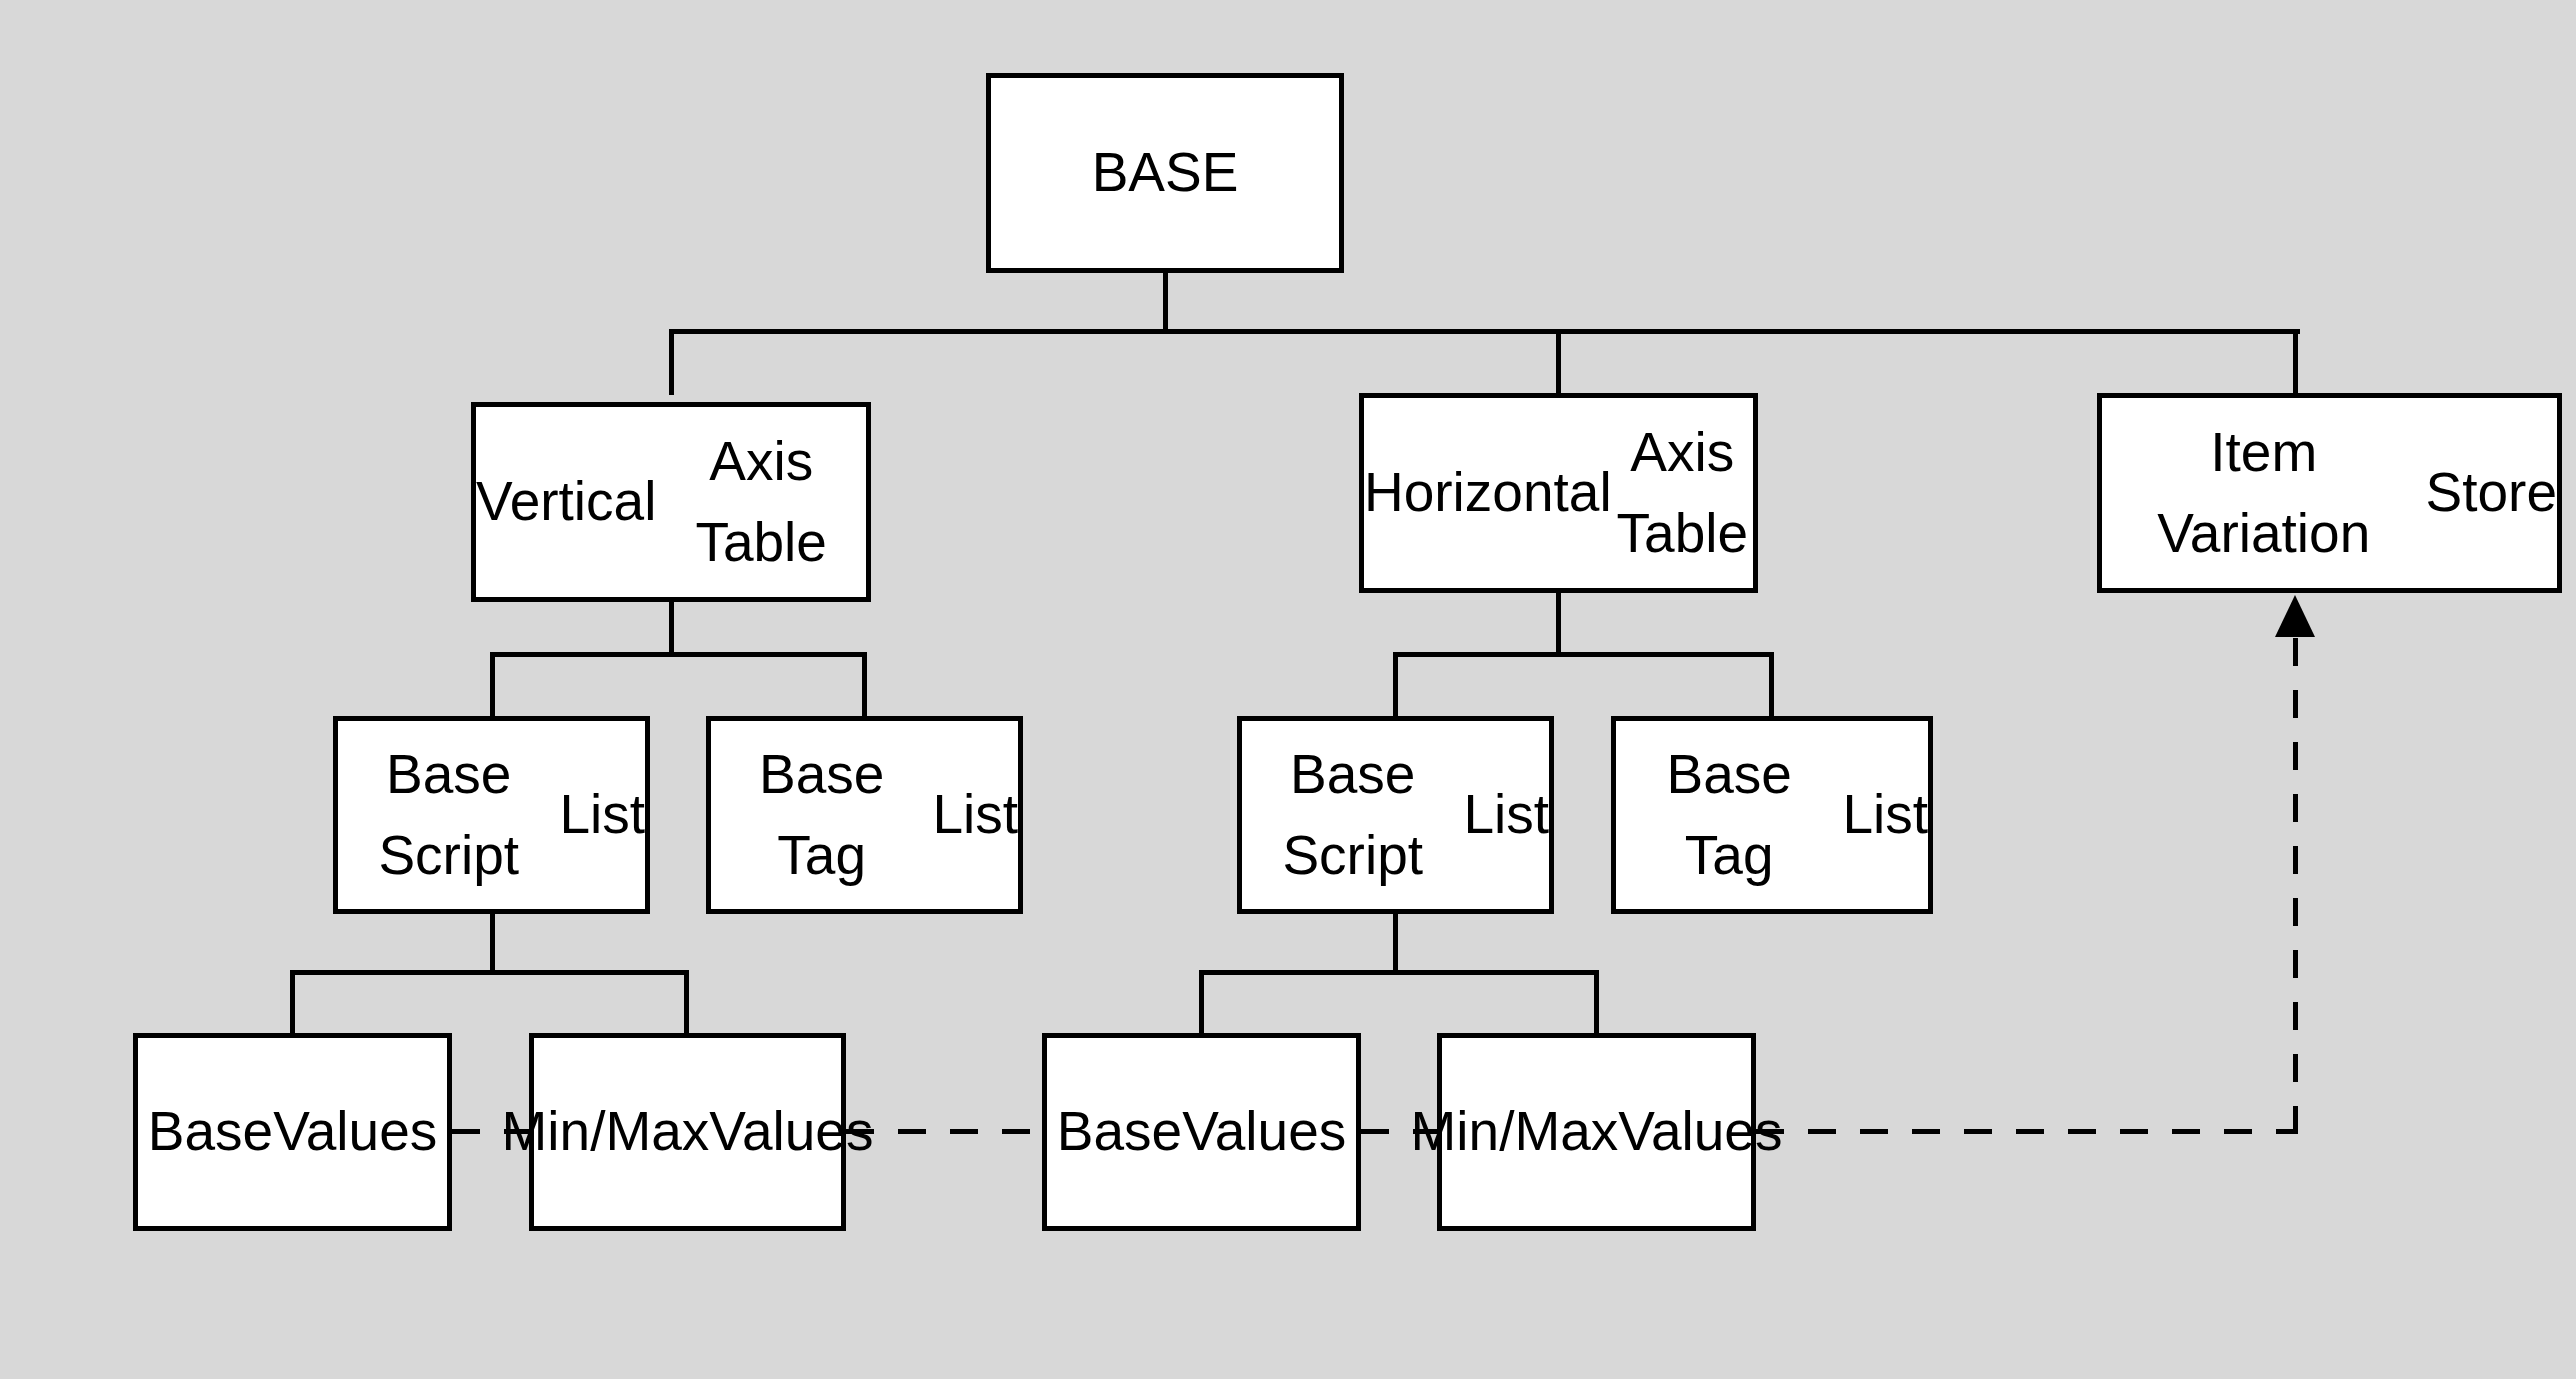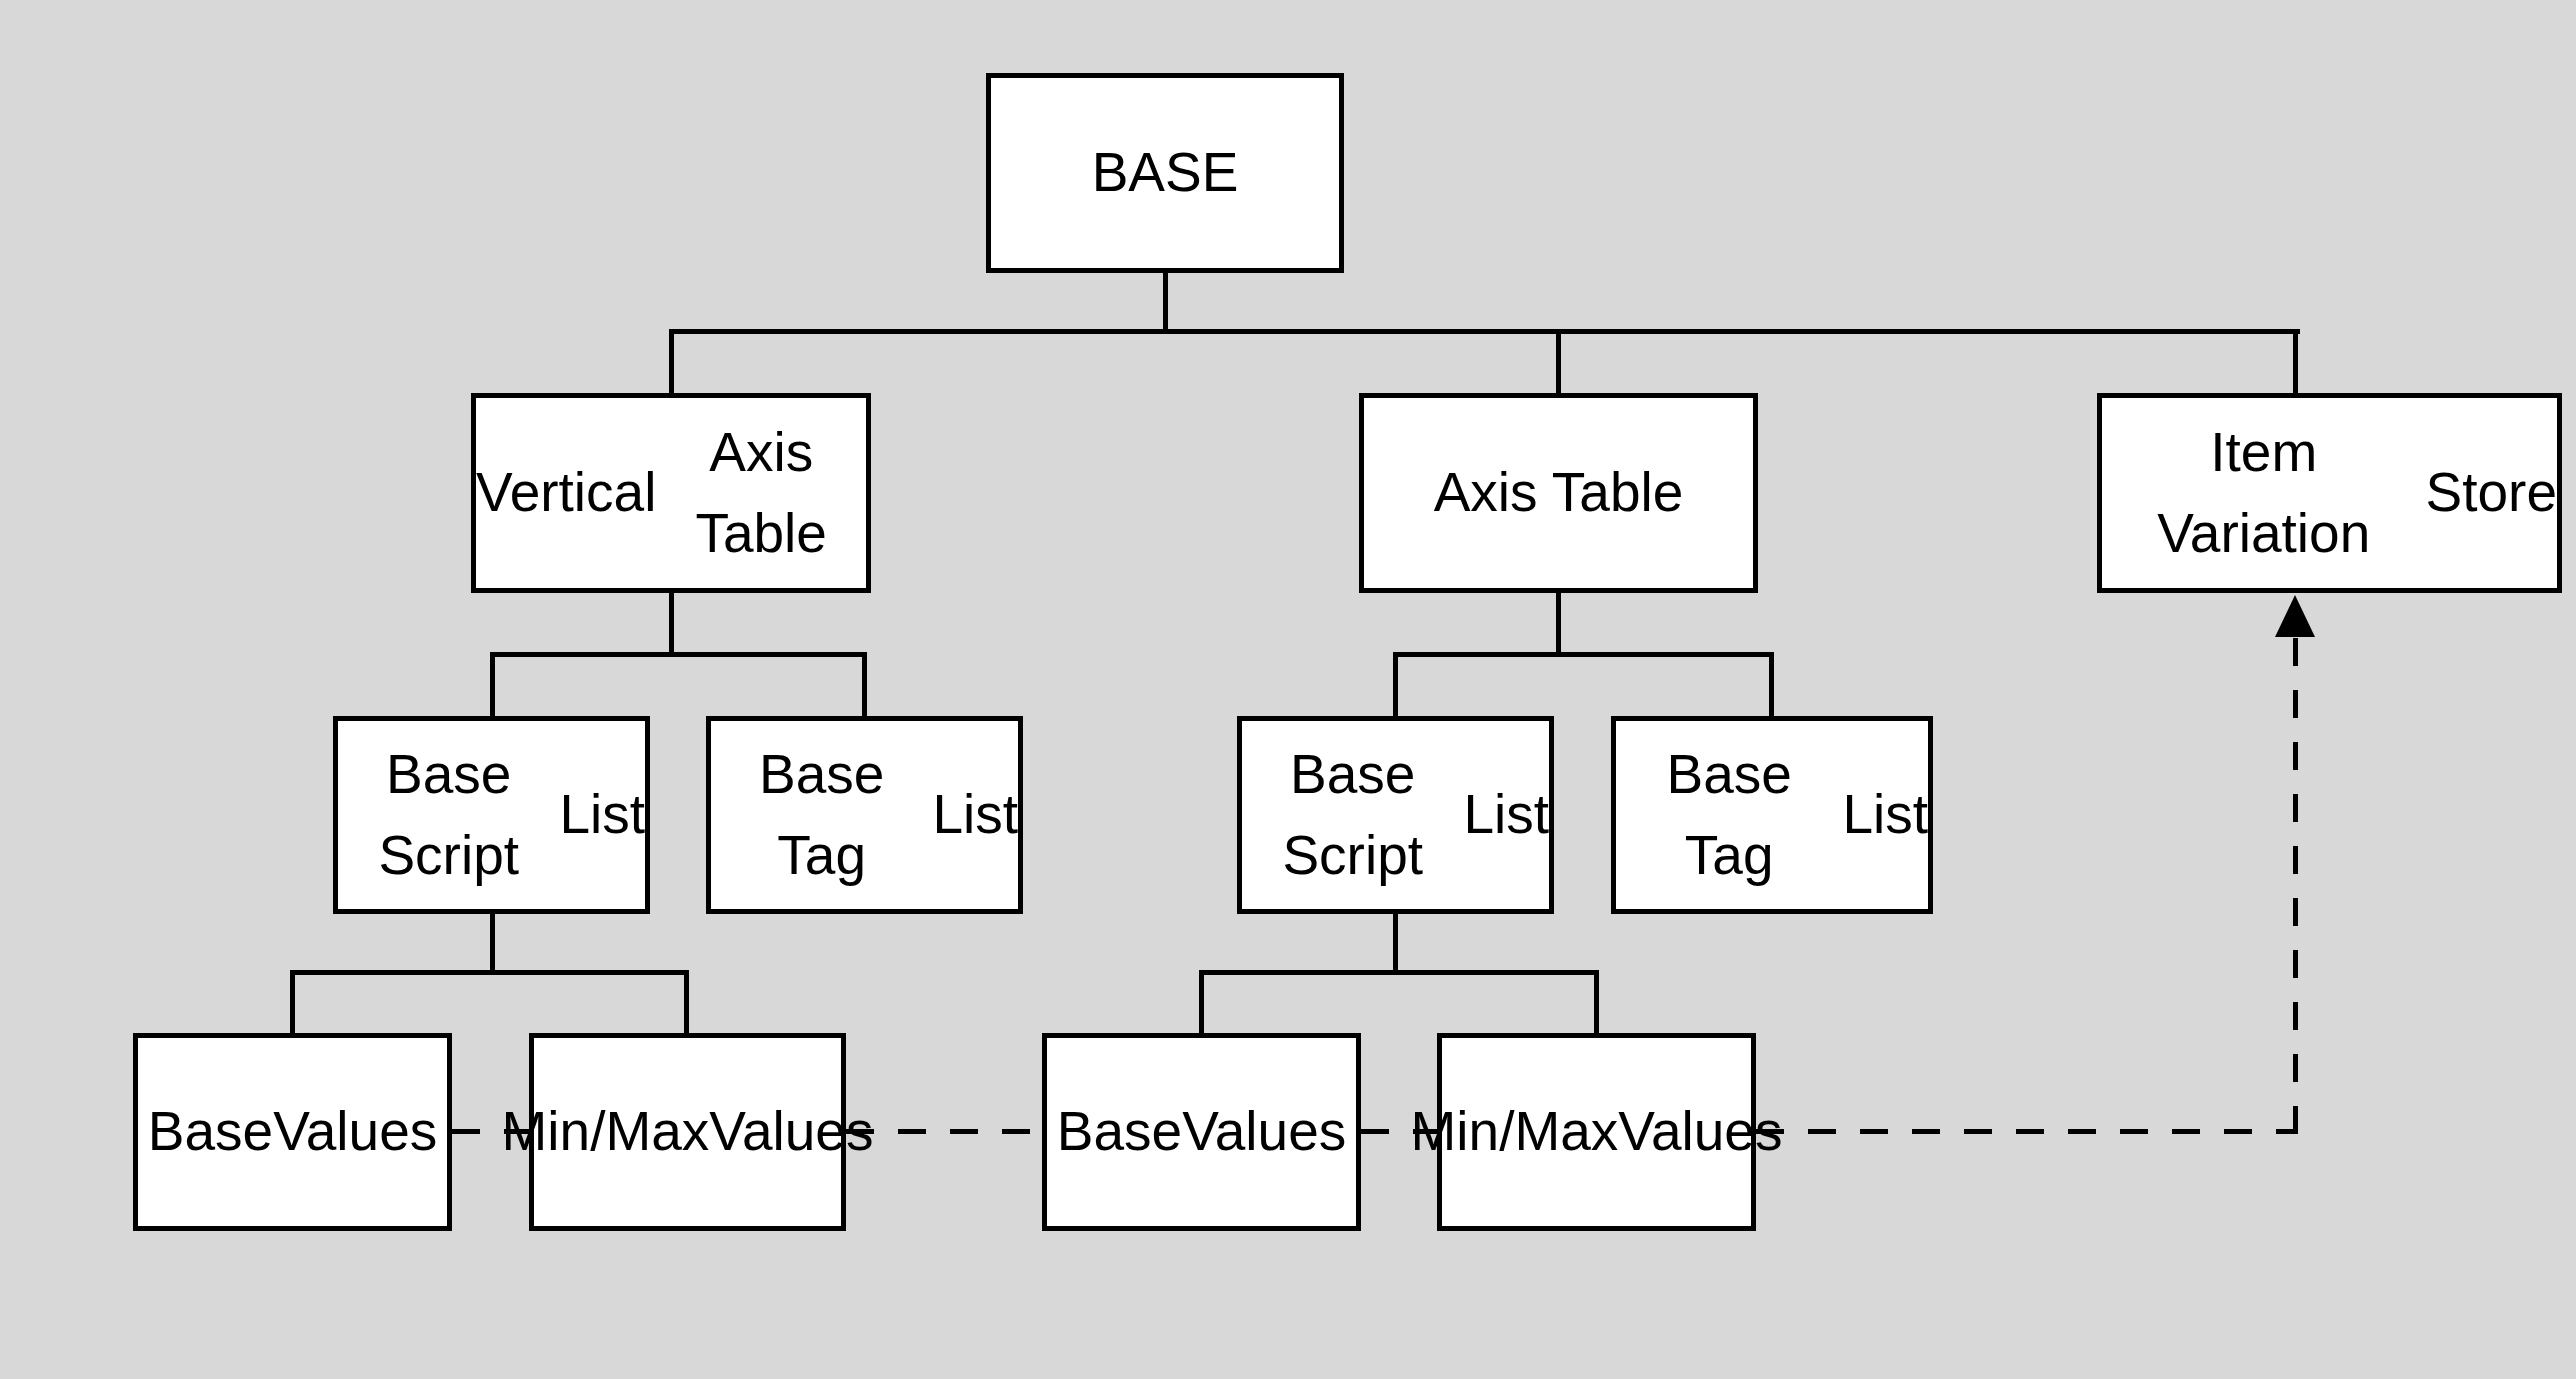--- a/index.html
+++ b/index.html
@@ -66,26 +66,27 @@
 </style>
 </head>
 <body>
 
 <div id="canvas">
 
   <div class="node" style="left:986px; top:73px; width:358px; height:200px;">
     <span>BASE</span>
   </div>
 
-  <div class="node" style="left:471px; top:393px; width:400px; height:200px;">
+  <div class="node" style="left:471px; top:402px; width:400px; height:200px;">
     <span>Vertical</span>
     <span>Axis Table</span>
   </div>
 
   <div class="node" style="left:1359px; top:393px; width:399px; height:200px;">
+    <span>Horizontal</span>
     <span>Axis Table</span>
   </div>
 
   <div class="node" style="left:2097px; top:393px; width:465px; height:200px;">
     <span>Item Variation</span>
     <span>Store</span>
   </div>
 
   <div class="node" style="left:333px; top:716px; width:317px; height:198px;">
     <span>Base Script</span>

